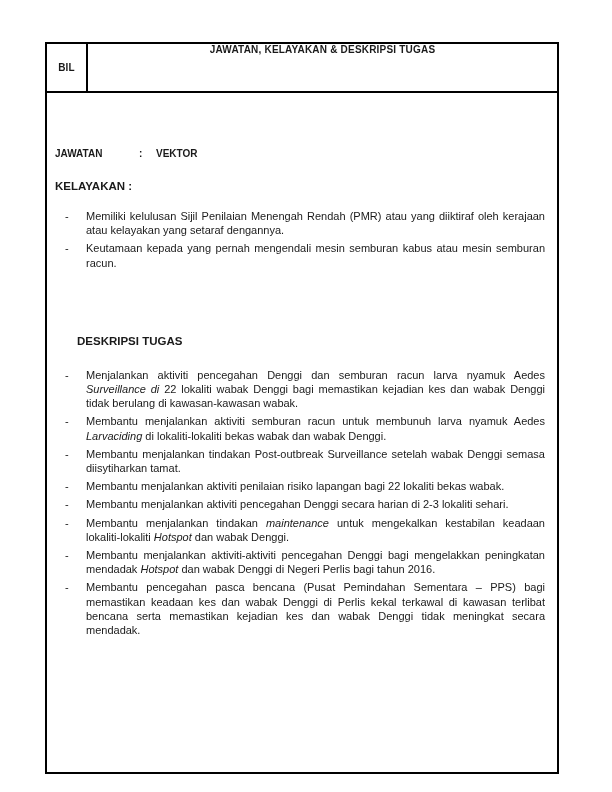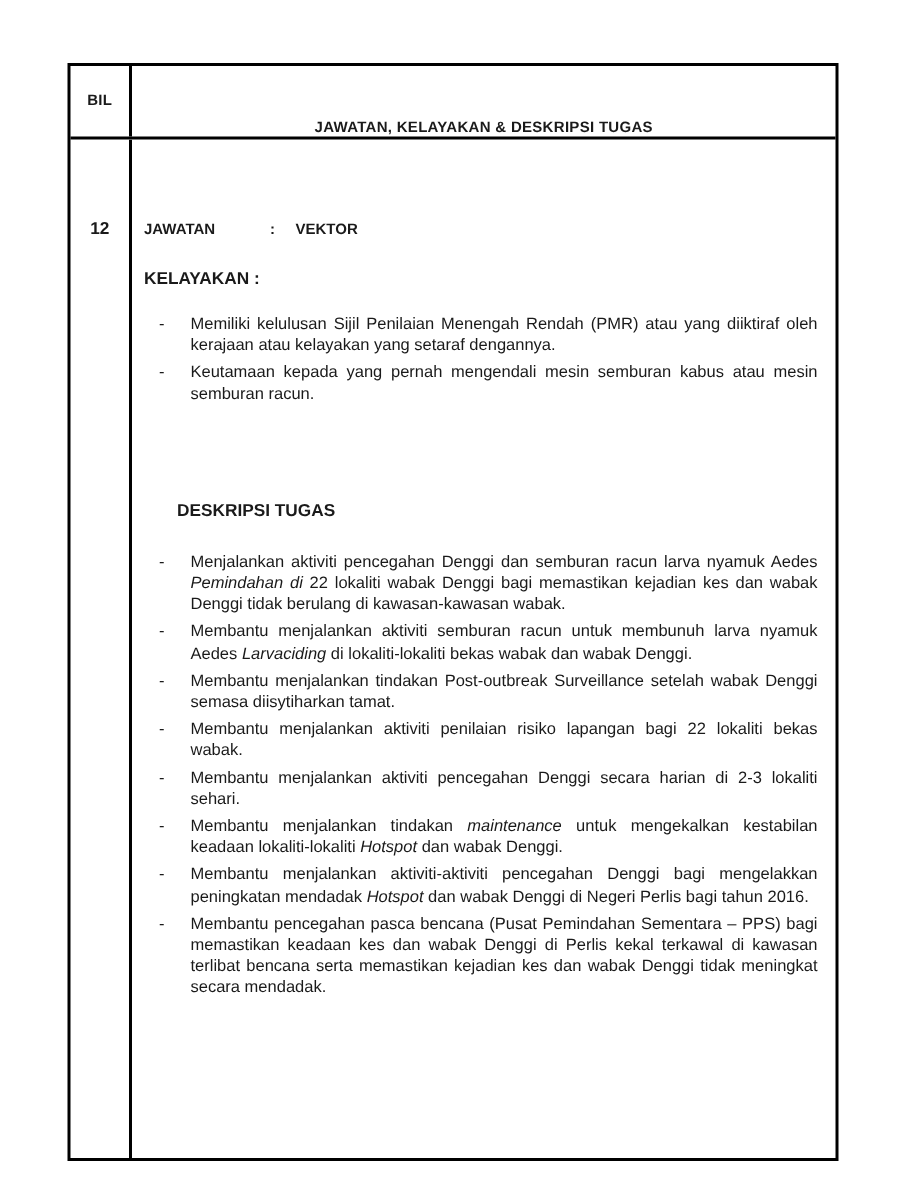--- a/index.html
+++ b/index.html
@@ -52,21 +52,21 @@
     box-sizing: border-box;
   }
   .header-row .bil-col {
     display: flex;
     align-items: center;
     justify-content: center;
   }
   .header-cell-title {
     flex: 1;
     display: flex;
-    align-items: flex-end;
+    align-items: flex-start;
     justify-content: center;
   }
   .header-text {
     font-weight: bold;
     font-size: 10px;
     letter-spacing: 0.2px;
     white-space: nowrap;
   }
   .body-row {
     display: flex;
@@ -126,23 +126,20 @@
     <div class="header-row">
       <div class="bil-col">
         <span class="header-text">BIL</span>
       </div>
       <div class="header-cell-title">
         <span class="header-text">JAWATAN, KELAYAKAN &amp; DESKRIPSI TUGAS</span>
       </div>
     </div>
 
     <div class="body-row">
-      <div class="bil-col body-bil">
-        <span>12</span>
-      </div>
       <div class="body-content">
 
         <div class="jawatan-line">
           <span class="jaw-label">JAWATAN</span>
           <span class="jaw-colon">:</span>
           <span class="jaw-value">VEKTOR</span>
         </div>
 
         <div class="section-heading kelayakan-heading">KELAYAKAN :</div>
 
@@ -155,21 +152,21 @@
               <span class="dash">-</span>
               <span class="btext"><span>Keutamaan kepada yang pernah mengendali mesin semburan kabus atau mesin semburan racun.</span></span>
             </div>
           </div>
 
         <div class="section-heading deskripsi-heading">DESKRIPSI TUGAS</div>
 
         <div class="bullet-list deskripsi-list">
             <div class="bullet-row">
               <span class="dash">-</span>
-              <span class="btext"><span>Menjalankan aktiviti pencegahan Denggi dan semburan racun larva nyamuk Aedes </span><span style="font-style: italic;">Pemindahan di</span><span> 22 lokaliti wabak Denggi bagi memastikan kejadian kes dan wabak Denggi tidak berulang di kawasan-kawasan wabak.</span></span>
+              <span class="btext"><span>Menjalankan aktiviti pencegahan Denggi dan semburan racun larva nyamuk Aedes </span><span style="font-style: italic;">Surveillance di</span><span> 22 lokaliti wabak Denggi bagi memastikan kejadian kes dan wabak Denggi tidak berulang di kawasan-kawasan wabak.</span></span>
             </div>
             <div class="bullet-row">
               <span class="dash">-</span>
               <span class="btext"><span>Membantu menjalankan aktiviti semburan racun untuk membunuh larva nyamuk Aedes </span><span style="font-style: italic;">Larvaciding</span><span> di lokaliti-lokaliti bekas wabak dan wabak Denggi.</span></span>
             </div>
             <div class="bullet-row">
               <span class="dash">-</span>
               <span class="btext"><span>Membantu menjalankan tindakan </span><span style="">Post-outbreak Surveillance</span><span> setelah wabak Denggi semasa diisytiharkan tamat.</span></span>
             </div>
             <div class="bullet-row">

